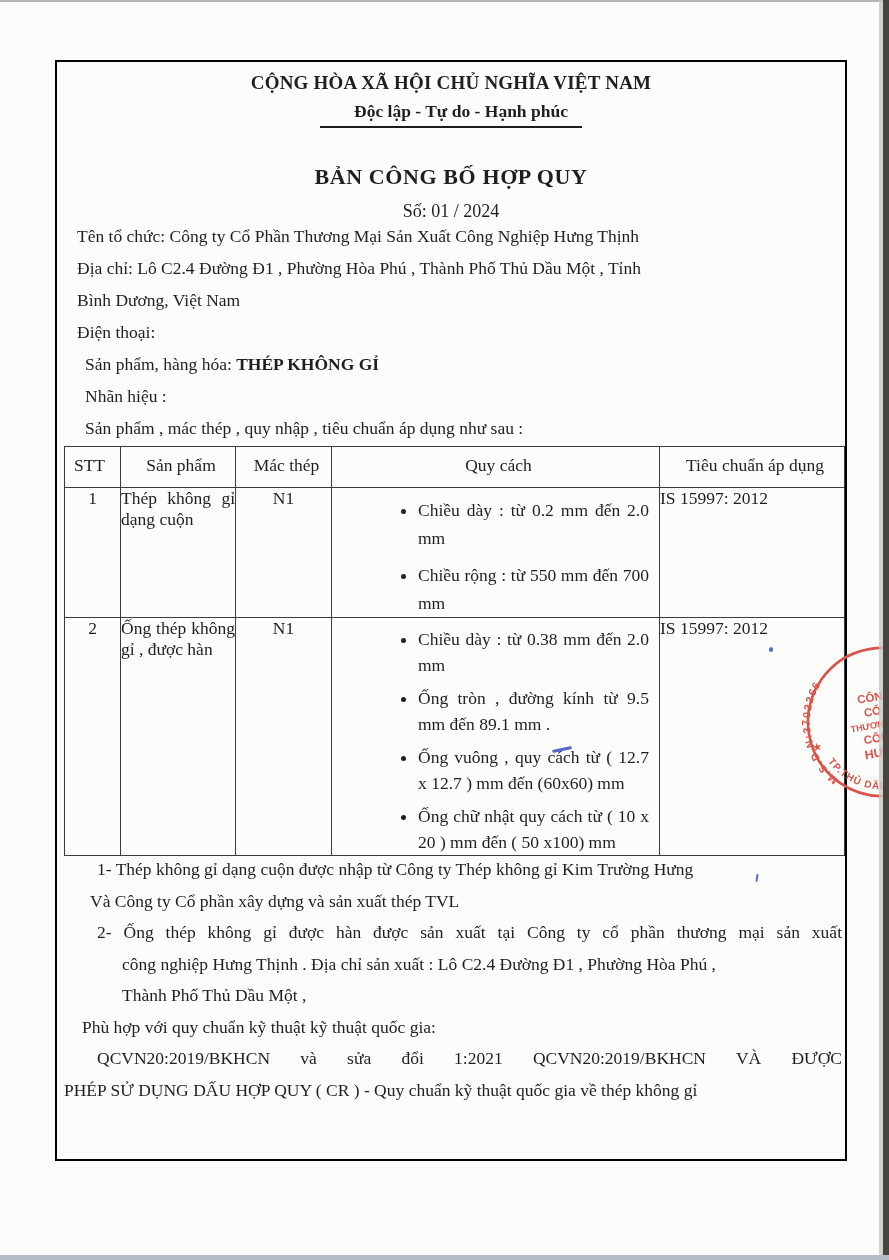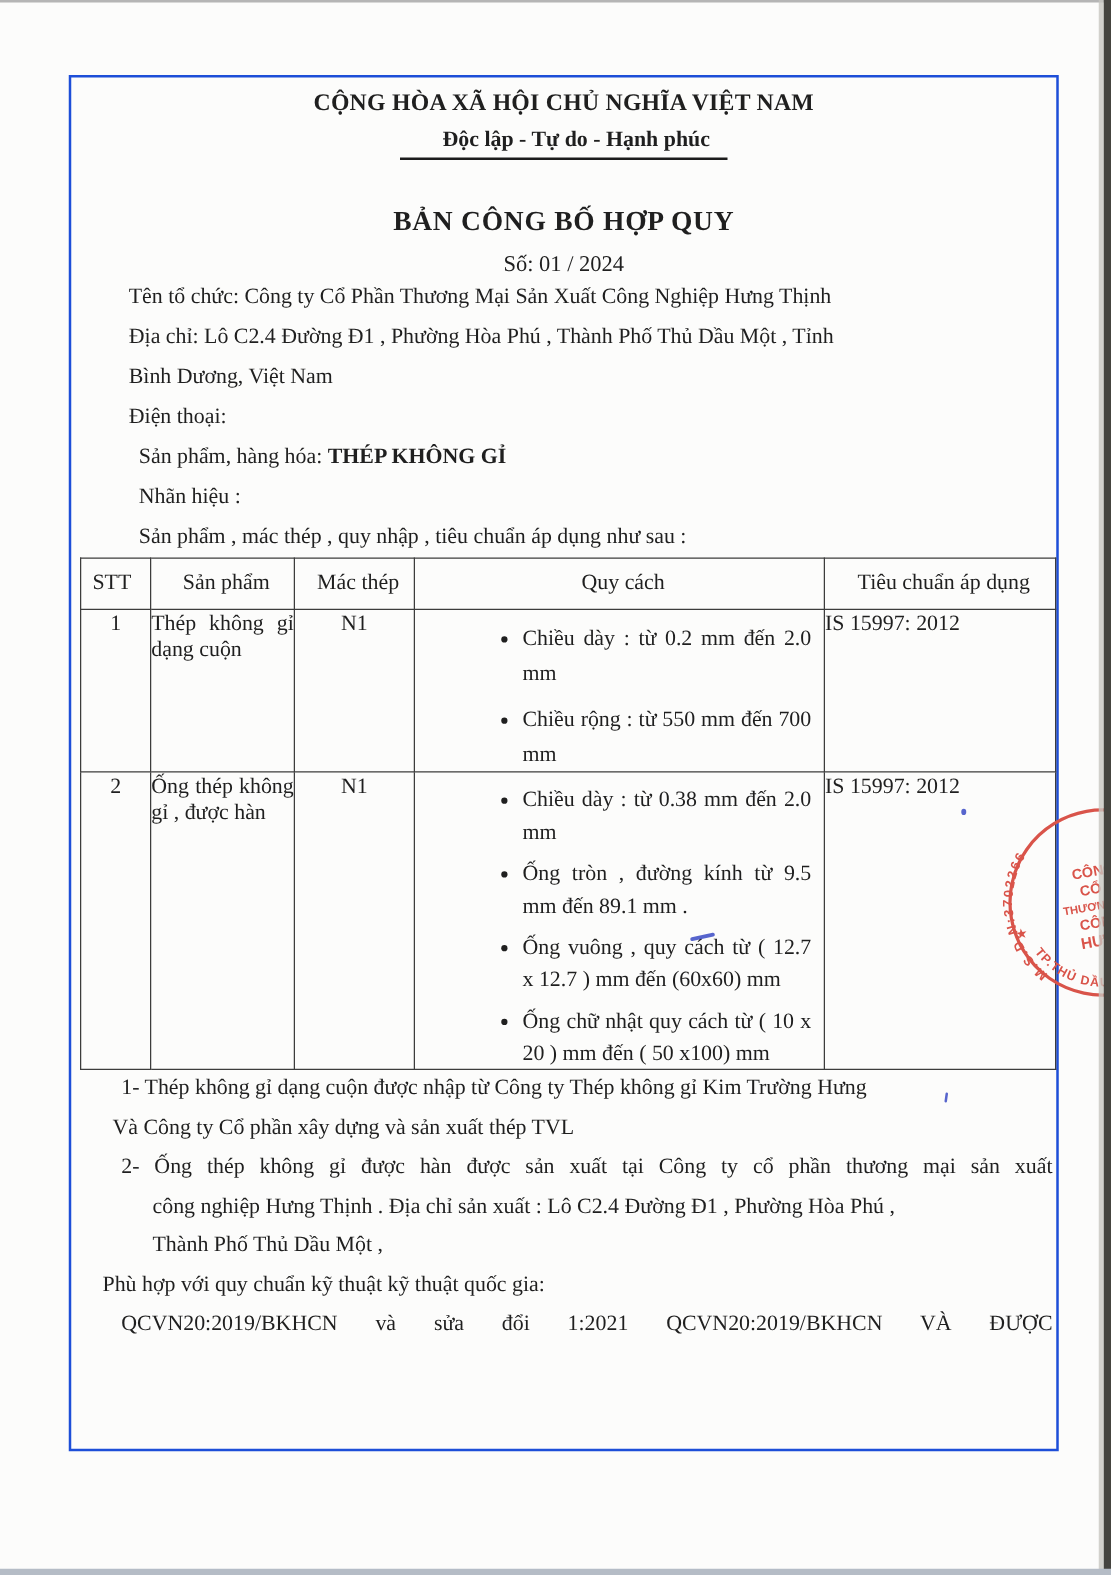--- a/index.html
+++ b/index.html
@@ -11,31 +11,31 @@
   }
   
   .scan-top{position:absolute;top:0;left:0;width:889px;height:2px;background:#8f8f8f;opacity:.65;}
   .scan-right-light{position:absolute;top:0;right:6px;width:4px;height:1260px;background:#c7c6c0;opacity:.8;}
   .scan-right{position:absolute;top:0;right:0;width:6px;height:1260px;background:#45443f;}
   .scan-bottom{position:absolute;bottom:0;left:0;width:889px;height:5px;background:#b5bcc6;}
 
   
   .frame{
     position:absolute;left:55px;top:60px;width:792px;height:1101px;
-    border:2px solid #1d4ed8;box-sizing:border-box;
+    border:2px solid #000000;box-sizing:border-box;
   }
 
   .doc-head{position:absolute;left:0;top:10px;width:100%;text-align:center;}
   .nat-title{font-size:19px;font-weight:bold;letter-spacing:.2px;}
   .motto{display:inline-block;margin-top:7px;font-size:17.5px;font-weight:bold;
          border-bottom:2px solid #1c1c1c;padding:0 14px 4px 34px;}
   .doc-title{margin-top:36px;font-size:22px;font-weight:bold;letter-spacing:.6px;}
   .doc-number{margin-top:11px;font-size:18px;}
 
-  .info{position:absolute;left:20px;top:158px;width:768px;font-size:17.5px;line-height:32px;margin-left:26px;}
+  .info{position:absolute;left:20px;top:158px;width:768px;font-size:17.5px;line-height:32px;}
   .info .ind{padding-left:8px;}
   .bold{font-weight:bold;}
 
   table.spec{
     position:absolute;left:7px;top:384px;width:780px;
     border-collapse:collapse;table-layout:fixed;font-size:17.5px;
   }
   table.spec th,table.spec td{
     border:1.5px solid #3c3c3c;vertical-align:top;font-weight:normal;
     padding:0;overflow:hidden;margin-left:44px;
@@ -146,20 +146,21 @@
     </table>
 
     <div class="notes">
       <div class="n-ind33">1-  Thép không gỉ dạng cuộn được nhập từ Công ty Thép không gỉ Kim Trường Hưng</div>
       <div class="n-ind26">Và Công ty Cổ phần xây dựng và sản xuất thép TVL</div>
       <div class="n-ind33 jfull">2-  Ống thép không gỉ được hàn được sản xuất tại Công ty cổ phần thương mại sản xuất</div>
       <div class="n-ind58">công nghiệp Hưng Thịnh . Địa chỉ sản xuất : Lô C2.4 Đường Đ1 , Phường Hòa Phú ,</div>
       <div class="n-ind58">Thành Phố Thủ Dầu Một ,</div>
       <div class="n-ind18">Phù hợp với quy chuẩn kỹ thuật kỹ thuật quốc gia:</div>
       <div class="n-ind33 jfull">QCVN20:2019/BKHCN và sửa đổi 1:2021 QCVN20:2019/BKHCN VÀ ĐƯỢC</div>
+      <div>PHÉP SỬ DỤNG DẤU HỢP QUY ( CR ) -  Quy chuẩn kỹ thuật quốc gia về thép không gỉ</div>
     </div>
 
   </div>
 
   <svg class="stamp" viewBox="0 0 164 164" xmlns="http://www.w3.org/2000/svg">
     <defs>
       <path id="arcTop" d="M 29.1,130.9 A 72,72 0 1 1 152,80" fill="none"></path>
       <path id="arcBottom" d="M 16,100 A 67,67 0 0 0 144,100" fill="none"></path>
     </defs>
     <g transform="rotate(-10 80 80)">

